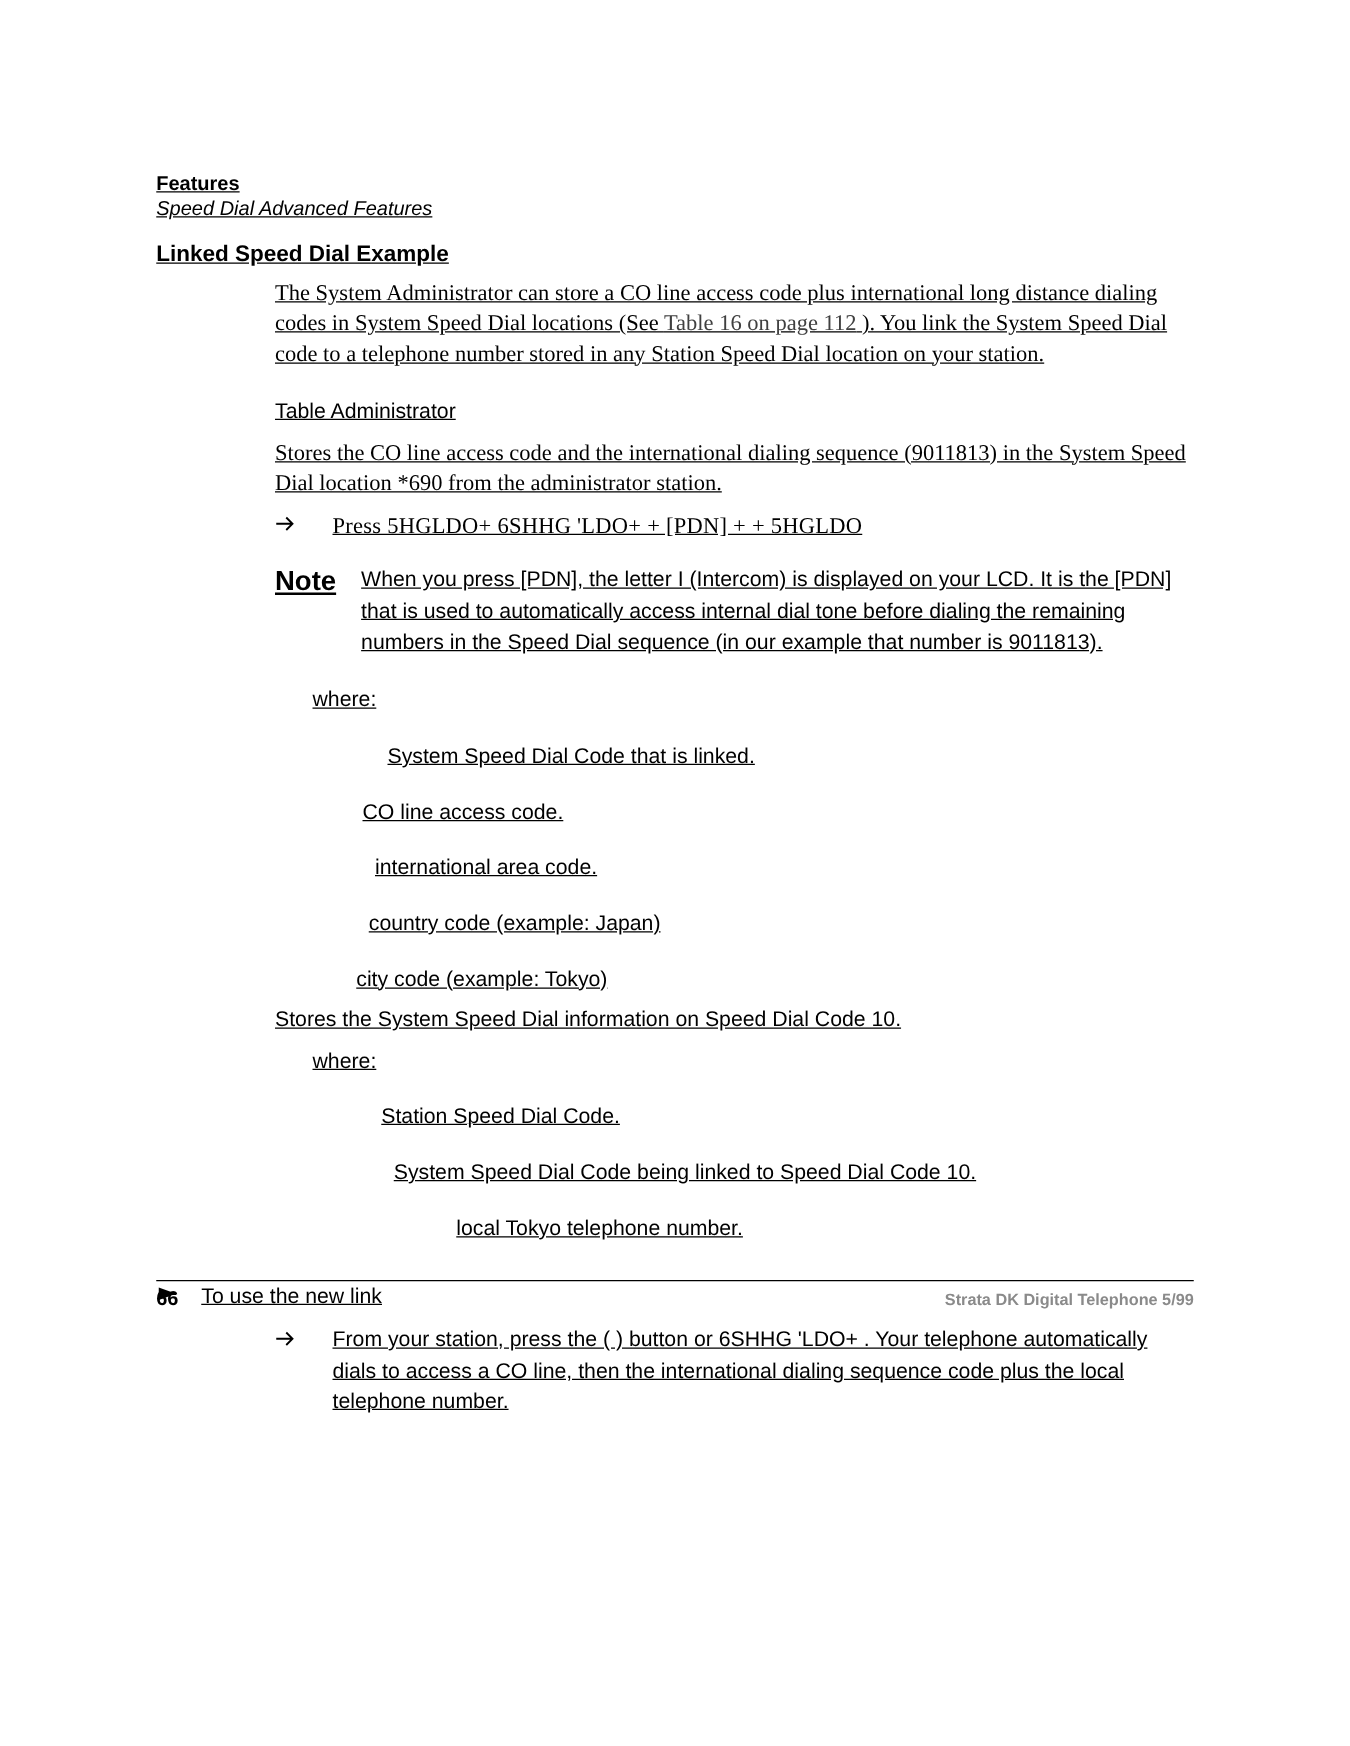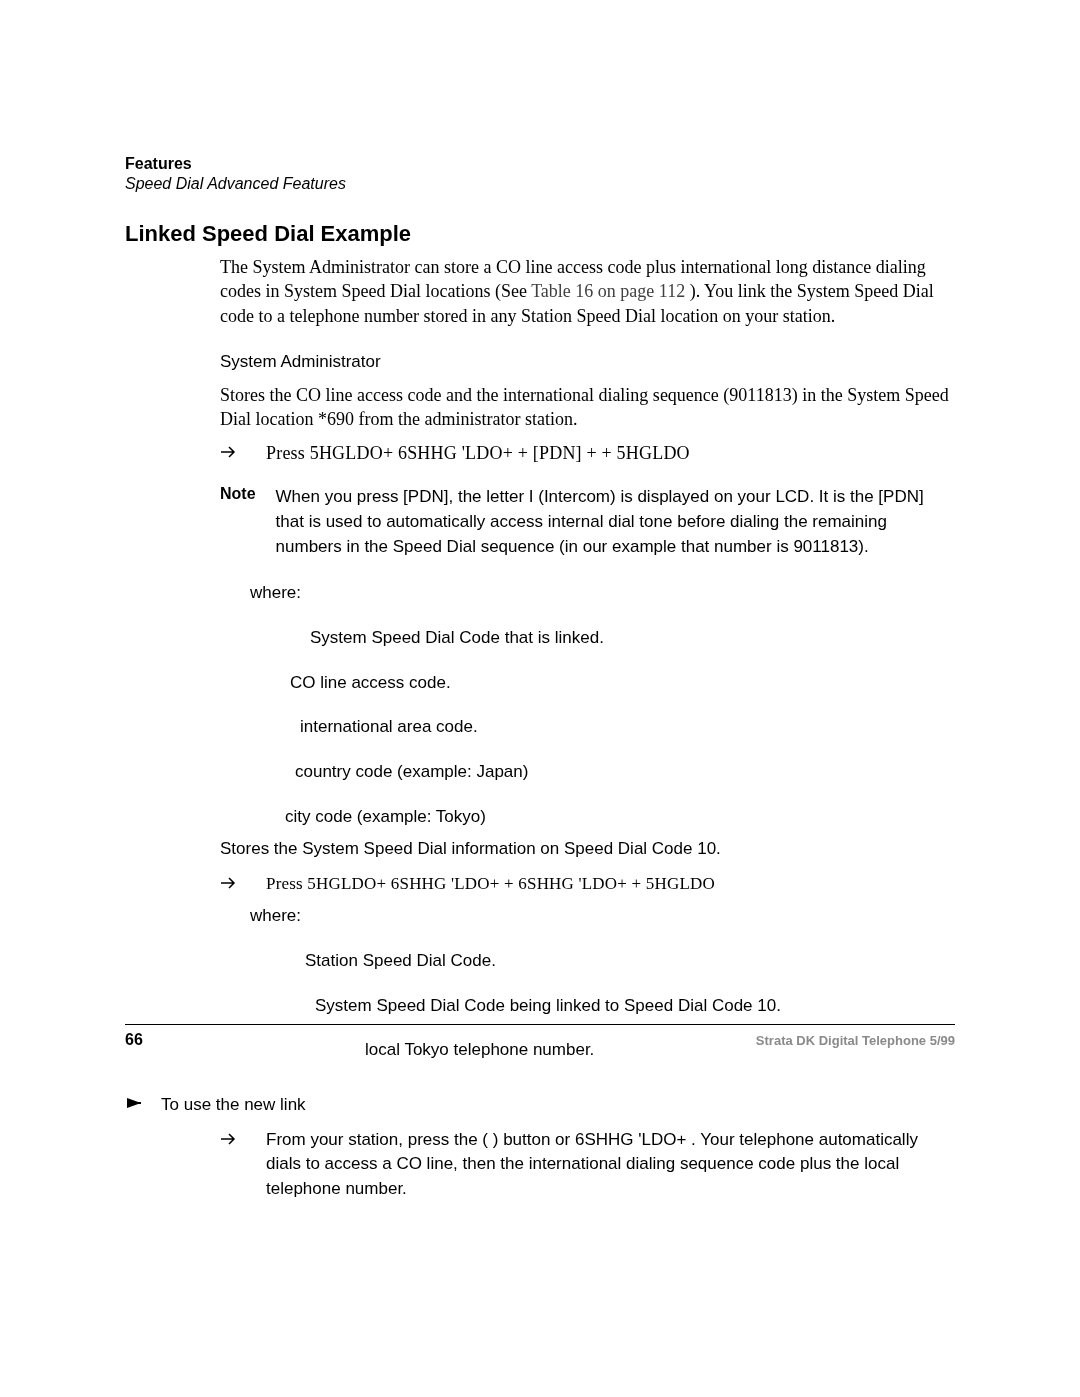--- a/index.html
+++ b/index.html
@@ -5,32 +5,33 @@
   html,body{margin:0;padding:0;background:#fff;}
   body{
     width:1080px;height:1397px;
     font-family:"Times New Roman",Times,serif;
     color:#000;
     position:relative;
   }
   .page{
     position:absolute;
     left:125px;  
-    top:155px;
+    top:139px;
     width:830px;
+    text-decoration:underline;
   }
   .hdr-title{font-family:Arial,Helvetica,sans-serif;font-weight:bold;font-size:16px;}
   .hdr-sub{font-style:italic;font-size:16px;font-family:Arial,Helvetica,sans-serif;margin-top:2px;}
-  .sect-head{font-family:Arial,Helvetica,sans-serif;font-weight:bold;font-size:22px;margin-top:28px;}
+  .sect-head{font-family:Arial,Helvetica,sans-serif;font-weight:bold;font-size:18px;margin-top:16px;}
   .body-serif{font-size:18px;line-height:1.35;}
   .body-sans{font-family:Arial,Helvetica,sans-serif;font-size:17px;line-height:1.45;}
   .indent1{margin-left:95px;}  
   .link{color:#404040;}
   .note-row{display:flex;gap:20px;margin-left:95px;margin-top:20px;}
-  .note-label{font-family:Arial,Helvetica,sans-serif;font-weight:bold;font-size:16px;flex:0 0 auto;}
+  .note-label{font-family:Arial,Helvetica,sans-serif;font-weight:bold;font-size:22px;flex:0 0 auto;}
   .note-text{font-family:Arial,Helvetica,sans-serif;font-size:17px;line-height:1.45;}
   .step{display:flex;align-items:flex-start;gap:28px;margin-left:95px;margin-top:10px;}
   .step-big{display:flex;align-items:flex-start;gap:14px;margin-left:0;margin-top:30px;}
   .arrow-sm{flex:0 0 auto;margin-top:4px;}
   .arrow-lg{flex:0 0 auto;margin-top:2px;}
   .defs{margin-top:10px;}
   .defs div{margin-top:20px;}
   .footer{
     position:absolute;left:125px;width:830px;top:1024px;
   }
@@ -49,21 +50,21 @@
   <div class="hdr-sub">Speed Dial Advanced Features</div>
 
   <div class="sect-head">Linked Speed Dial Example</div>
 
   <div class="body-serif indent1" style="margin-top:8px;">
     <span>The System Administrator can store a CO line access code plus international long distance dialing codes in System Speed Dial locations (See </span>
     <span class="link">Table 16 on page 112</span>
     <span>). You link the System Speed Dial code to a telephone number stored in any Station Speed Dial location on your station.</span>
   </div>
 
-  <div class="body-sans indent1" style="margin-top:22px;">System Administrator</div>
+  <div class="body-sans indent1" style="margin-top:22px;">Table Administrator</div>
   <div class="body-serif indent1" style="margin-top:8px;">Stores the CO line access code and the international dialing sequence (9011813) in the System Speed Dial location *690 from the administrator station.</div>
 
   <div class="step">
     <svg class="arrow-sm" width="18" height="14" viewBox="0 0 18 14">
         <path d="M1 7 H13 M9 2 L14 7 L9 12" stroke="#000" stroke-width="1.5" fill="none"></path>
       </svg>
     <span class="body-serif monoish">Press 5HGLDO+ 6SHHG 'LDO+        + [PDN] +                 + 5HGLDO</span>
   </div>
 
   <div class="note-row">
@@ -75,26 +76,20 @@
   <div class="defs body-sans">
     <div style="margin-left:185px;">System Speed Dial Code that is linked.</div>
     <div style="margin-left:165px;">CO line access code.</div>
     <div style="margin-left:175px;">international area code.</div>
     <div style="margin-left:170px;">country code (example: Japan)</div>
     <div style="margin-left:160px;">city code (example: Tokyo)</div>
   </div>
 
   <div class="body-sans indent1" style="margin-top:8px;">Stores the System Speed Dial information on Speed Dial Code 10.</div>
 
-  <div class="step">
-    <svg class="arrow-sm" width="18" height="14" viewBox="0 0 18 14">
-        <path d="M1 7 H13 M9 2 L14 7 L9 12" stroke="#000" stroke-width="1.5" fill="none"></path>
-      </svg>
-    <span class="body-sans monoish">Press 5HGLDO+ 6SHHG 'LDO+      + 6SHHG 'LDO+                        + 5HGLDO</span>
-  </div>
 
   <div class="body-sans" style="margin-left:125px;margin-top:8px;">where:</div>
   <div class="defs body-sans">
     <div style="margin-left:180px;">Station Speed Dial Code.</div>
     <div style="margin-left:190px;">System Speed Dial Code being linked to Speed Dial Code 10.</div>
     <div style="margin-left:240px;">local Tokyo telephone number.</div>
   </div>
 
   <div class="step-big">
     <svg class="arrow-lg" width="22" height="16" viewBox="0 0 22 16">

